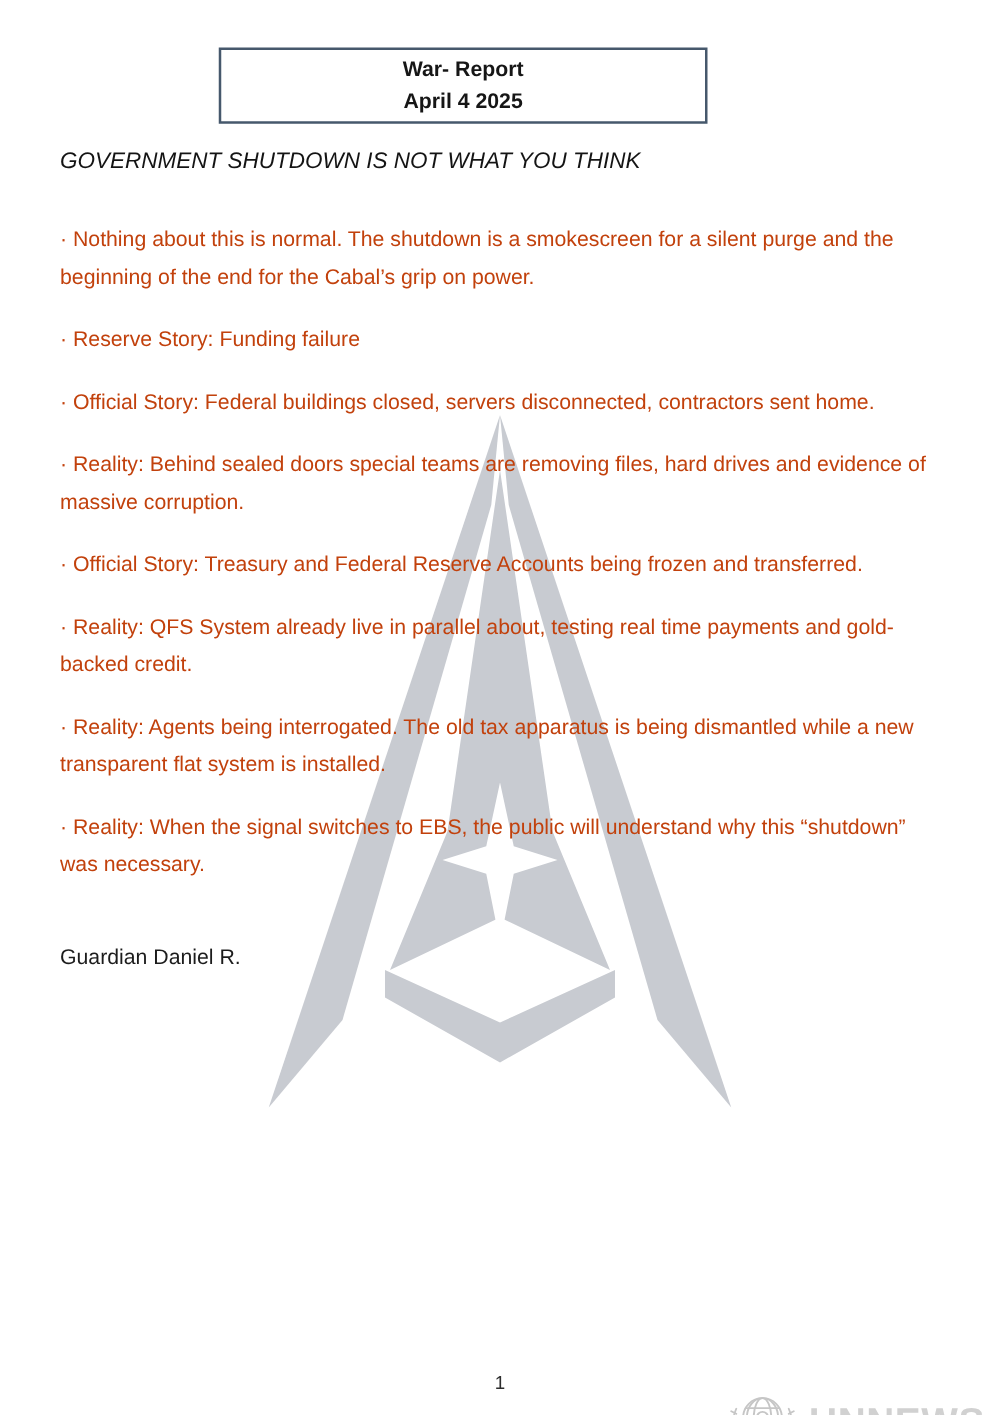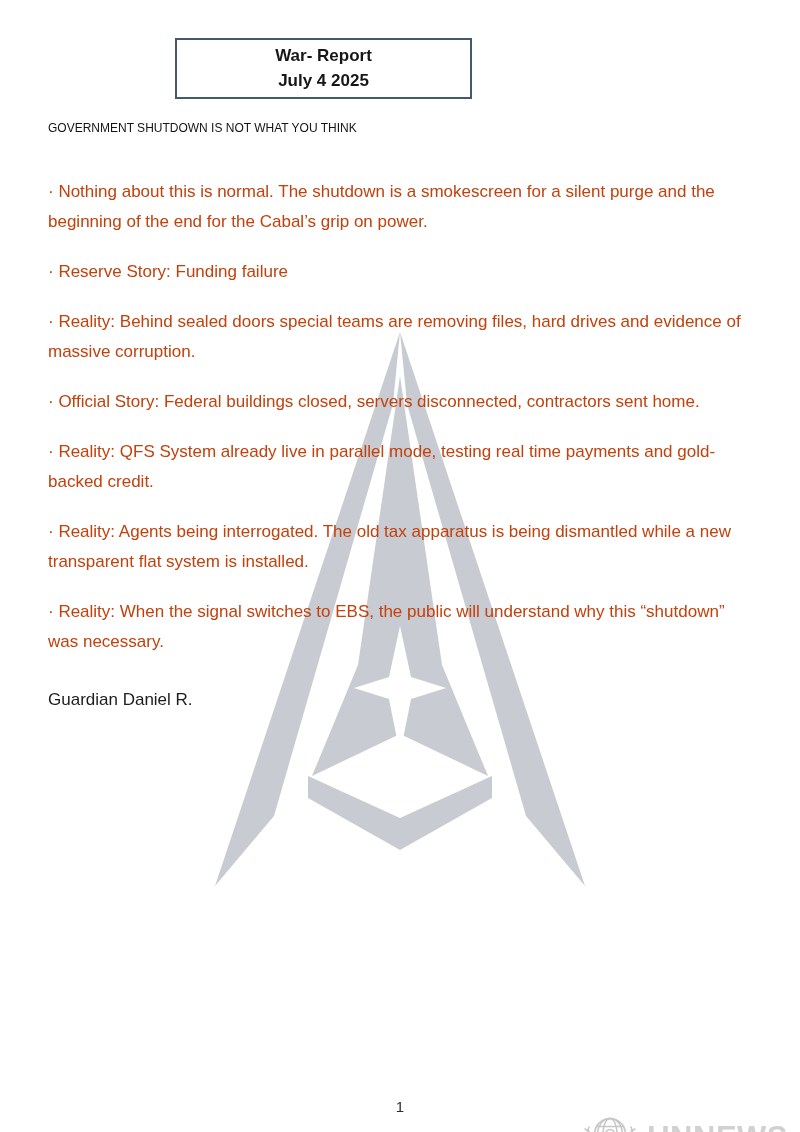--- a/index.html
+++ b/index.html
@@ -18,44 +18,44 @@
     position: absolute; left: 190px; top: 292px;
     width: 420px; height: 570px;
     z-index: 0;
   }
 
   .content { position: relative; z-index: 1; }
 
   .header-box {
     box-sizing: border-box;
     margin: 38px 0 0 175px;
-    width: 297px;
+    width: 391px;
     border: 2px solid #46586c;
     text-align: center;
     padding: 3px 0 4px 0;
     background: transparent;
   }
   .header-box .line {
     font-size: 17px; font-weight: bold; line-height: 25px; color: #161616;
   }
 
   .headline {
     margin: 16px 48px 0 48px;
-    font-size: 12px; line-height: 26px; color: #141414;
+    font-size: 18px; line-height: 26px; color: #141414; font-style: italic;
   }
 
   .body-text { margin: 36px 52px 0 48px; }
   .body-text p {
     margin: 0 0 20px 0;
     font-size: 17px; line-height: 30px; color: #c2410c;
   }
   .body-text p:last-child { margin-bottom: 16px; }
 
   .signature {
-    margin: 28px 48px 0 48px;
+    margin: 44px 48px 0 48px;
     font-size: 17px; line-height: 30px; color: #1c1c1c;
   }
 
   .page-number {
     position: absolute; top: 1060px; left: 0;
     width: 100%; text-align: center;
     font-size: 15px; color: #2e2e2e;
     z-index: 1;
   }
 
@@ -84,31 +84,32 @@
 
     <polygon points="118,446 210,488 302,446 302,468 210,520 118,468" fill="#c8cbd1"></polygon>
 
     <polygon points="210,296 221,347 256,358 221,369 210,424 199,369 164,358 199,347" fill="#ffffff"></polygon>
   </svg>
 
   <div class="content">
 
     <div class="header-box">
       <div class="line">War- Report</div>
-      <div class="line">July 4 2025</div>
+      <div class="line">April 4 2025</div>
     </div>
 
     <div class="headline">GOVERNMENT SHUTDOWN IS NOT WHAT YOU THINK</div>
 
     <div class="body-text">
       <p>· Nothing about this is normal. The shutdown is a smokescreen for a silent purge and the beginning of the end for the Cabal’s grip on power.</p>
       <p>· Reserve Story: Funding failure</p>
+      <p>· Official Story: Federal buildings closed, servers disconnected, contractors sent home.</p>
       <p>· Reality: Behind sealed doors special teams are removing files, hard drives and evidence of massive corruption.</p>
-      <p>· Official Story: Federal buildings closed, servers disconnected, contractors sent home.</p>
-      <p>· Reality: QFS System already live in parallel mode, testing real time payments and gold-backed credit.</p>
+      <p>· Official Story: Treasury and Federal Reserve Accounts being frozen and transferred.</p>
+      <p>· Reality: QFS System already live in parallel about, testing real time payments and gold-backed credit.</p>
       <p>· Reality: Agents being interrogated. The old tax apparatus is being dismantled while a new transparent flat system is installed.</p>
       <p>· Reality: When the signal switches to EBS, the public will understand why this “shutdown” was necessary.</p>
     </div>
 
     <div class="signature">Guardian Daniel R.</div>
   </div>
 
   <div class="page-number">1</div>
 
   <div class="footer-brand">

